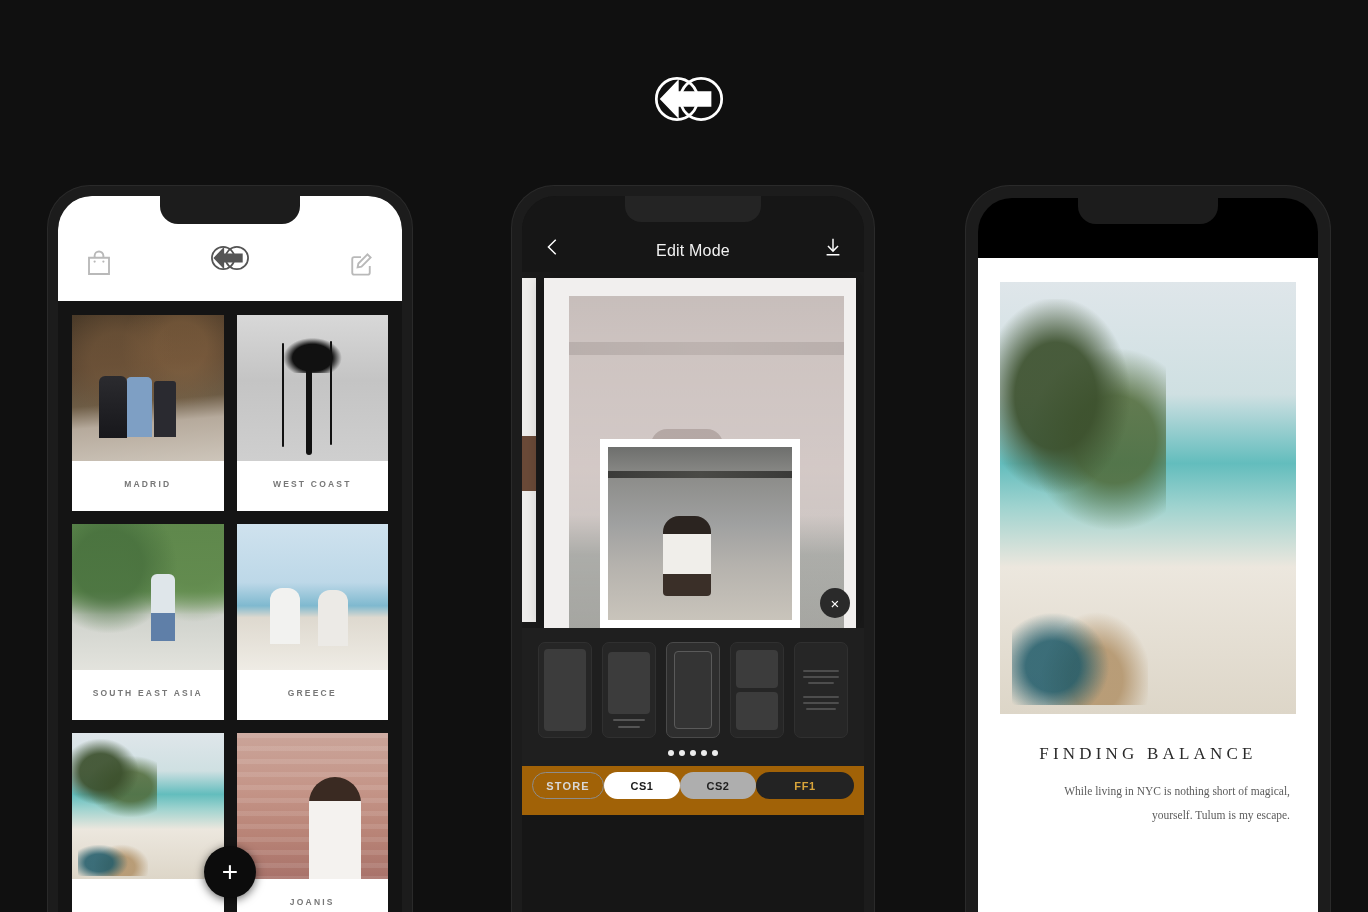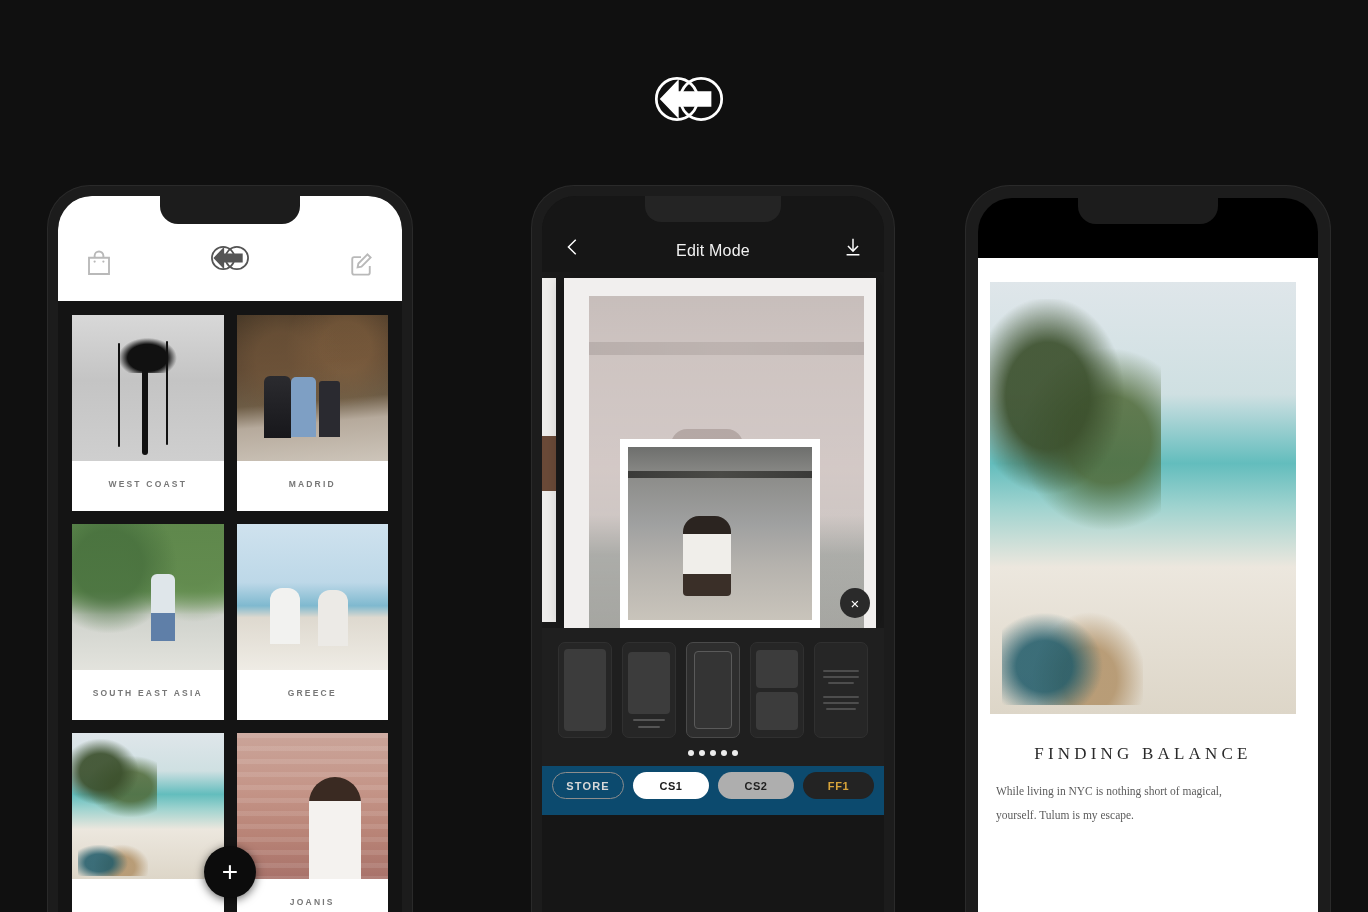--- a/index.html
+++ b/index.html
@@ -146,21 +146,21 @@
     background:linear-gradient(90deg,#3a3a38,#4a4a46,#3a3a38);
   }
   .ph-boat::after{
     content:""; position:absolute; left:30%; top:40%; width:26%; height:46%;
     background:linear-gradient(180deg,#2b2420 0 22%, #f0eeea 22% 72%, #3a2f28 72% 100%);
     border-radius:16px 16px 4px 4px;
   }
 
   
   #phone2 {
-    left:532px; top:186px; width:362px; height:726px;
+    left:512px; top:186px; width:362px; height:726px;
     background:#1c1c1c; border-radius:42px 42px 0 0;
     padding:10px 10px 0 10px;
     box-shadow:0 0 0 1px #2a2a2a;
   }
   #phone2 .screen {
     width:100%; height:100%; background:#161616;
     border-radius:34px 34px 0 0; overflow:hidden; position:relative;
   }
   .p2-notch {
     position:absolute; left:50%; top:0; transform:translateX(-50%);
@@ -226,21 +226,21 @@
   .tpl.t3 .slab { width:38px; height:78px; border:1px solid #5a5a5a; background:#343434; }
   .tpl.t4 { flex-direction:column; gap:4px; }
   .tpl.t4 .slab { width:42px; height:38px; }
   .tpl.t5 { flex-direction:column; gap:4px; align-items:center; justify-content:center; }
   .tpl.t5 .ln { width:36px; height:2px; background:#4d4d4d; border-radius:2px; }
 
   .p2-dots { display:flex; gap:5px; justify-content:center; padding:6px 0 10px 0; background:#1f1f1f; }
   .p2-dots i { width:6px; height:6px; border-radius:50%; background:#fff; display:block; opacity:.92; }
 
   .p2-actions {
-    background:#0c4a6e; display:flex; gap:9px; align-items:flex-start;
+    background:#a16207; display:flex; align-items:flex-start;
     padding:6px 10px 16px 10px;
   }
   .abtn {
     height:27px; border-radius:14px; display:flex; align-items:center; justify-content:center;
     font-size:11px; font-weight:700; letter-spacing:1.2px;
   }
   .abtn.store { flex:0 0 72px; border:1px solid #8d8d8d; color:#d8d8d8; background:transparent; }
   .abtn.cs1 { flex:0 0 76px; background:#fff; color:#1a1a1a; letter-spacing:.6px; }
   .abtn.cs2 { flex:0 0 76px; background:#aeaeae; color:#1f1f1f; letter-spacing:.6px; }
   .abtn.ff1 { flex:1 1 auto; background:#232323; color:#d8a43a; letter-spacing:.6px; }
@@ -256,30 +256,30 @@
     width:100%; height:100%; background:#000;
     border-radius:34px 34px 0 0; overflow:hidden; position:relative;
   }
   .p3-notch {
     position:absolute; left:50%; top:0; transform:translateX(-50%);
     width:140px; height:26px; background:#1c1c1c;
     border-radius:0 0 18px 18px; z-index:4;
   }
   .p3-page {
     position:absolute; left:0; right:0; top:60px; bottom:0;
-    background:#fff; padding:24px 22px 0 12px;
+    background:#fff; padding:24px 22px 0 22px;
   }
   .p3-photo { width:100%; height:432px; position:relative; overflow:hidden; }
   .p3-title {
     text-align:center; font-family:"Liberation Serif", serif;
     font-size:17px; letter-spacing:4.2px; color:#2a2a2a;
     margin-top:30px;
   }
   .p3-body {
-    text-align:left; font-family:"Liberation Serif", serif;
+    text-align:right; font-family:"Liberation Serif", serif;
     font-size:11.5px; line-height:2.05; color:#5c5c5c;
     margin-top:16px; padding:0 6px;
   }
 </style>
 </head>
 <body>
 
 <div class="stage">
 
   <div class="brand-logo">
@@ -314,29 +314,29 @@
           <svg viewBox="0 0 24 24" fill="none" stroke="currentColor" stroke-width="1.5">
             <path d="M19 13.5V19a1.5 1.5 0 01-1.5 1.5h-11A1.5 1.5 0 015 19V8a1.5 1.5 0 011.5-1.5H12"></path>
             <path d="M17.2 4.3l2.5 2.5-7.3 7.3-3.1.6.6-3.1z"></path>
           </svg>
         </div>
       </div>
 
       <div class="p1-grid">
         <div class="card">
           <div class="thumb">
+              <div class="ph ph-madrid"></div>
+            </div>
+          <div class="caption">MADRID</div>
+        </div>
+        <div class="card">
+          <div class="thumb">
               <div class="ph ph-westcoast"></div>
             </div>
           <div class="caption">WEST COAST</div>
-        </div>
-        <div class="card">
-          <div class="thumb">
-              <div class="ph ph-madrid"></div>
-            </div>
-          <div class="caption">MADRID</div>
         </div>
         <div class="card">
           <div class="thumb">
               <div class="ph ph-sea"></div>
             </div>
           <div class="caption">SOUTH EAST ASIA</div>
         </div>
         <div class="card">
           <div class="thumb">
               <div class="ph ph-greece"></div>

